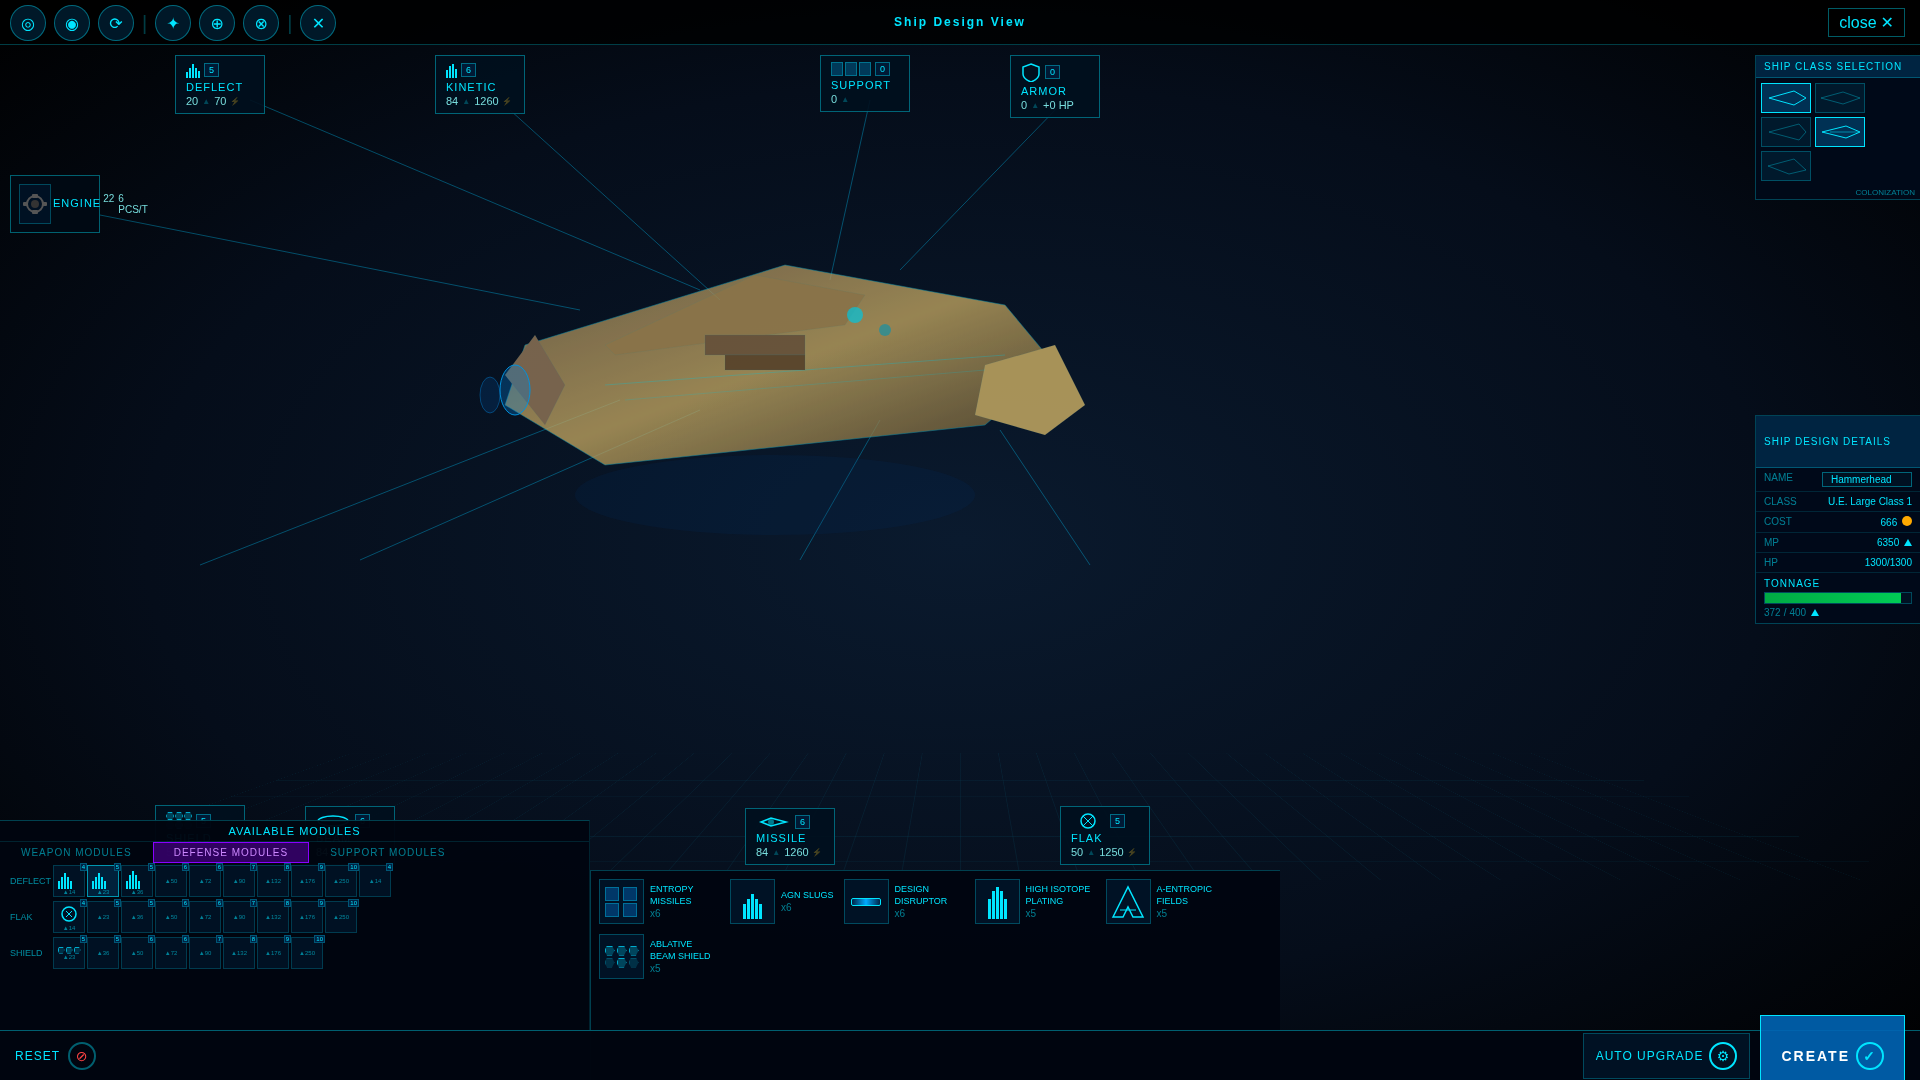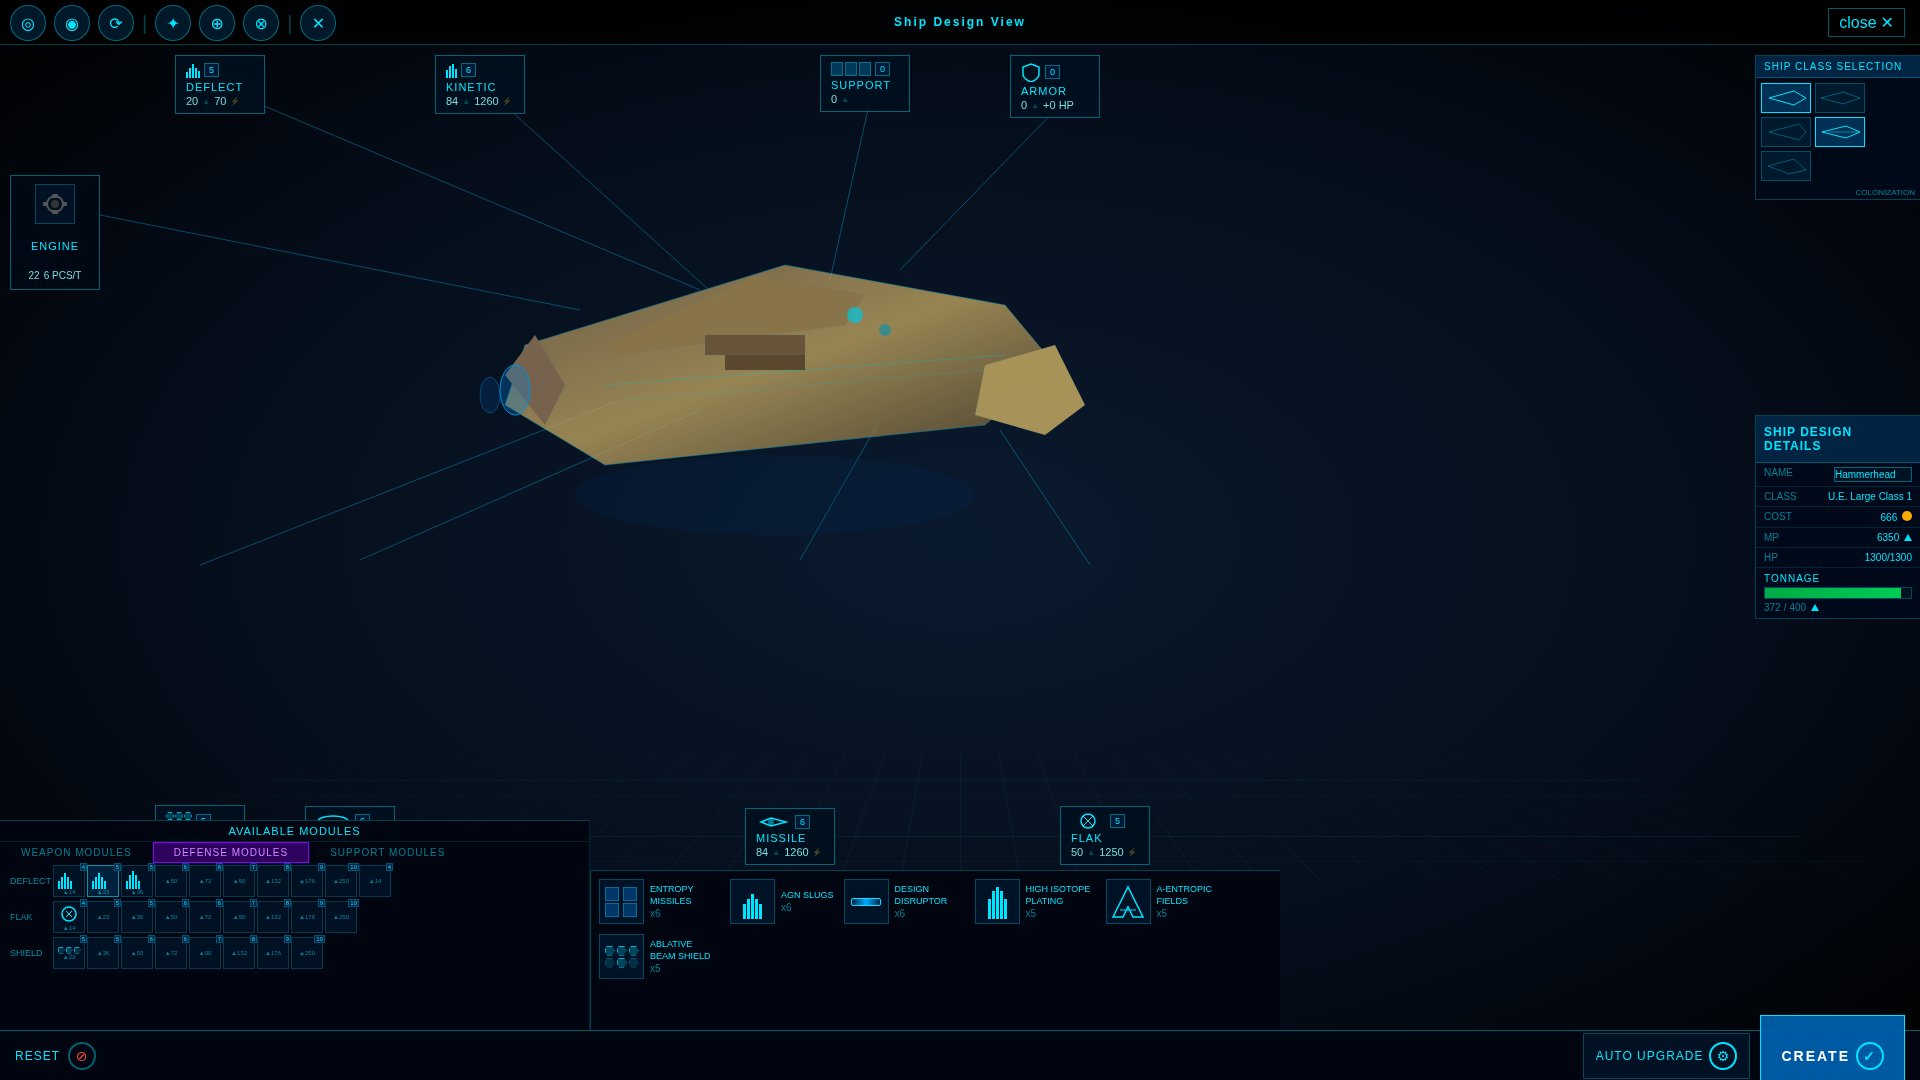--- a/index.html
+++ b/index.html
@@ -203,26 +203,25 @@
       right: 0;
       top: 415px;
       width: 165px;
       background: rgba(0,10,25,0.95);
       border: 1px solid #00e5ff44;
       border-right: none;
     }
 
     .design-details-title {
       background: rgba(0,40,70,0.9);
-      padding: 9px 8px;
-      font-size: 12px;
+      padding: 20px 8px;
+      font-size: 10px;
       letter-spacing: 1px;
       color: #00e5ff;
       border-bottom: 1px solid #00e5ff44;
-      font-weight: bold;
     }
 
     .detail-row {
       display: flex;
       justify-content: space-between;
       padding: 4px 8px;
       font-size: 10px;
       border-bottom: 1px solid #00e5ff22;
     }
 
@@ -591,21 +590,21 @@
   </div>
   <div class="stat-box-title">ARMOR</div>
   <div class="stat-box-value">
     <span>0</span>
     <span style="font-size:8px;color:#00e5ff44;">▲</span>
     <span>+0 HP</span>
   </div>
 </div>
 
 <div class="engine-panel">
-  <div style="display:flex;flex-direction:column;align-items:center;gap:16px;">
+  <div style="display:flex;flex-direction:row;align-items:center;gap:2px;">
     <div style="width:40px;height:40px;background:rgba(0,20,40,0.8);border:1px solid #00e5ff44;display:flex;align-items:center;justify-content:center;">
       <svg width="30" height="24" viewBox="0 0 30 24">
         <circle cx="15" cy="12" r="8" fill="none" stroke="#555" stroke-width="2"></circle>
         <circle cx="15" cy="12" r="4" fill="#333"></circle>
         <rect x="3" y="10" width="5" height="4" fill="#555" rx="1"></rect>
         <rect x="22" y="10" width="5" height="4" fill="#555" rx="1"></rect>
         <rect x="12" y="2" width="6" height="4" fill="#555" rx="1"></rect>
         <rect x="12" y="18" width="6" height="4" fill="#555" rx="1"></rect>
       </svg>
     </div>
@@ -760,21 +759,21 @@
     </div>
   </div>
   <div class="colonization-label">COLONIZATION</div>
 </div>
 
 <div class="design-details">
   <div class="design-details-title">SHIP DESIGN DETAILS</div>
 
   <div class="detail-row">
     <span class="detail-label">NAME</span>
-    <input type="text" value="Hammerhead" style="background: rgb(0, 17, 34); border: 1px solid rgba(0, 229, 255, 0.4); color: rgb(0, 229, 255); font-size: 10px; width: 78px; padding: 1px 0;">
+    <input type="text" value="Hammerhead" style="background: rgb(0, 17, 34); border: 1px solid rgba(0, 229, 255, 0.4); color: rgb(0, 229, 255); font-size: 10px; width: 90px; padding: 1px 8px;">
   </div>
 
   <div class="detail-row">
     <span class="detail-label">CLASS</span>
     <span class="detail-value">U.E. Large Class 1</span>
   </div>
 
   <div class="detail-row">
     <span class="detail-label">COST</span>
     <span class="detail-value">

